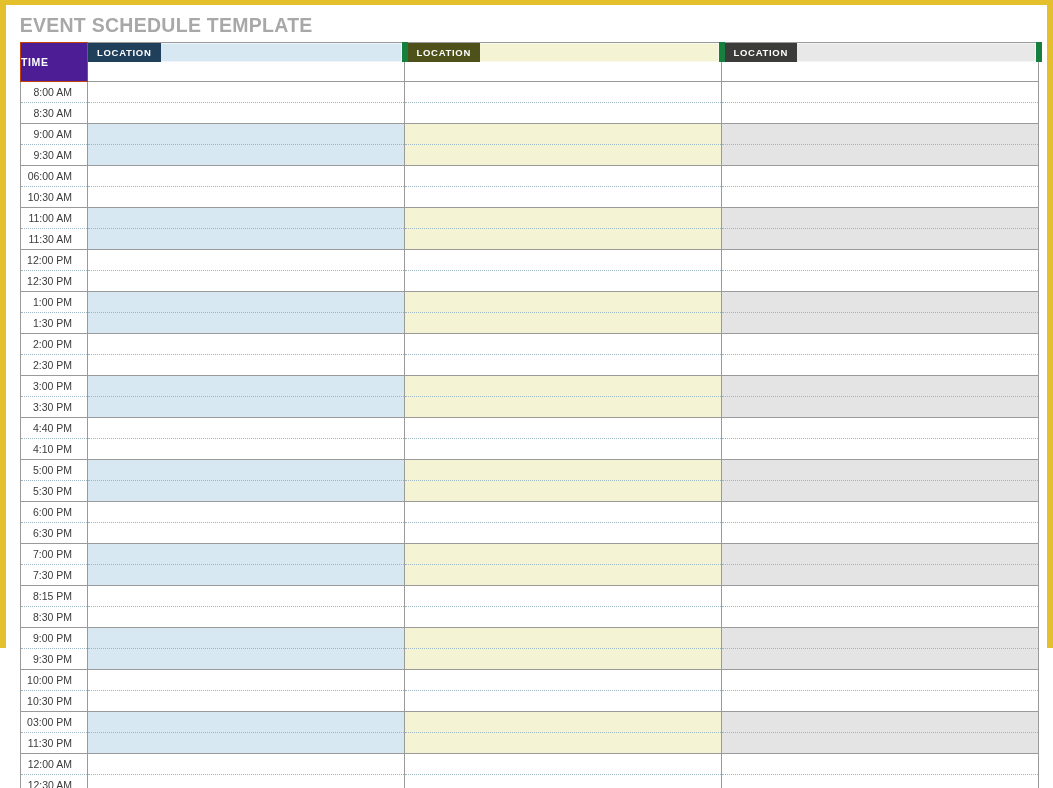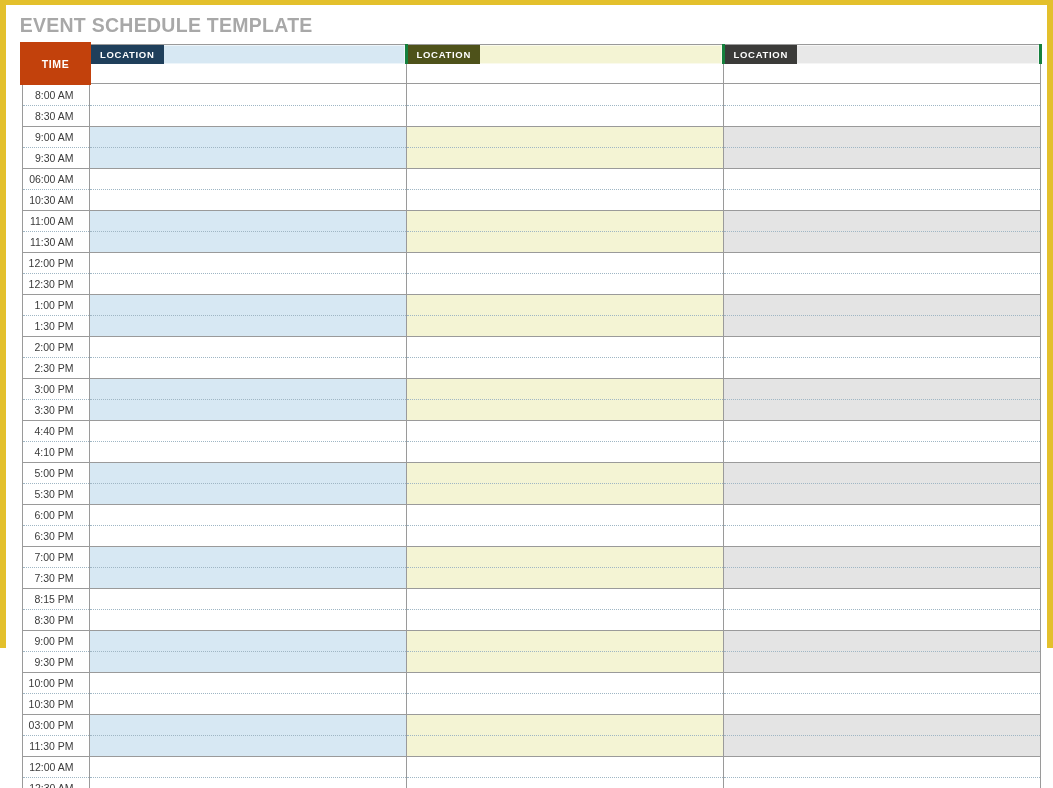--- a/index.html
+++ b/index.html
@@ -67,36 +67,36 @@
     table-layout: fixed;
     width: 1018px;
     font-size: 10.5px;
   }
 
   col.c-time   { width: 67px; }
   col.c-act    { width: 317px; }
 
   
   .hdr-time {
-    background: #c2410c;
+    background: #4c1d95;
     color: #ffffff;
     font-weight: bold;
     font-size: 10.5px;
     letter-spacing: 0.6px;
-    text-align: center;
+    text-align: left;
     vertical-align: middle;
     height: 38px;
-    border: 4px solid #c2410c;
+    border: 1px solid #c2410c;
   }
 
   .loccell {
     padding: 0;
     height: 19px;
     border-left: 1px solid #9a9a9a;
-    border-right: 3px solid #15803d;
+    border-right: 6px solid #15803d;
     border-top: 1px solid #9a9a9a;
   }
   .locwrap {
     display: flex;
     height: 19px;
     width: 100%;
   }
   .locbox {
     font-weight: bold;
     font-size: 9.5px;

